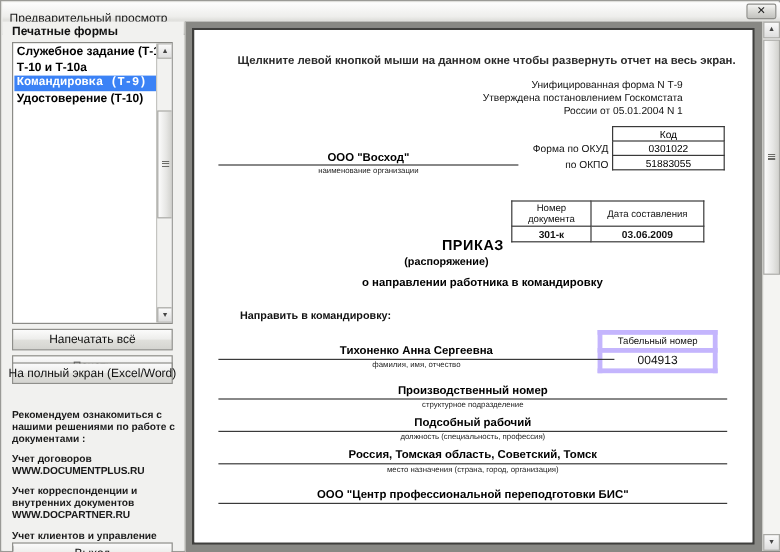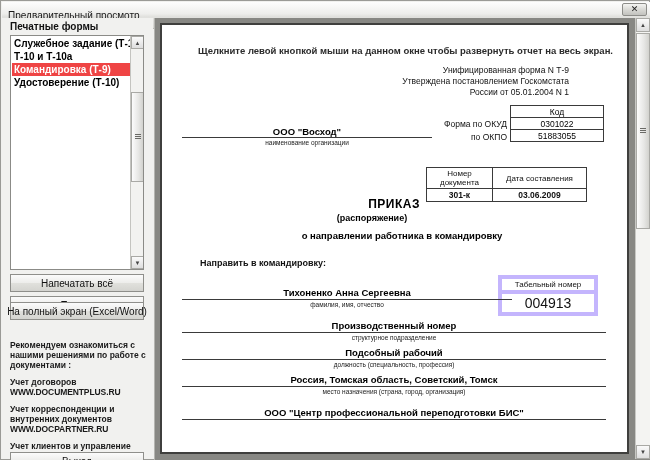--- a/index.html
+++ b/index.html
@@ -62,21 +62,21 @@
     background: #ffffff;
     border: 1px solid #8b8b87;
     overflow: hidden;
   }
   .list-item {
     font-size: 10px; font-weight: bold; color: #000;
     padding: 0 2px; height: 13px; line-height: 13px;
     white-space: nowrap; overflow: hidden;
     cursor: default;
   }
-  .list-item.selected { background: #ef4444; color: #ffffff; }
+  .list-item.selected { background: #3b82f6; color: #ffffff; font-family: Liberation Mono, monospace; }
 
   
   #list-scroll {
     position: absolute; right: 0; top: 0;
     width: 13px; height: 100%;
     background: #f2f2f0;
     border-left: 1px solid #c4c4c0;
   }
   .sb-btn {
     position: absolute; left: 0; width: 13px; height: 13px;
@@ -233,21 +233,21 @@
 
   
   .tab-tbl {
     position: absolute; left: 336px; top: 250px;
     border-collapse: collapse;
   }
   .tab-tbl td {
     border: 4px solid #c4b5fd; font-size: 8px;
     text-align: center; padding: 1px 5px; width: 96px; color: #111;
   }
-  .tab-tbl td.v { font-size: 14px; height: 13px; }
+  .tab-tbl td.v { font-size: 10px; height: 13px; }
 
   
   .frow { position: absolute; left: 20px; width: 424px; }
   .frow .val {
     text-align: center; font-size: 9.5px; font-weight: bold;
     color: #000; padding-bottom: 1px;
     border-bottom: 1px solid #3a3a3a;
   }
   .frow .cap {
     text-align: center; font-size: 6.5px; color: #222; padding-top: 1px;

